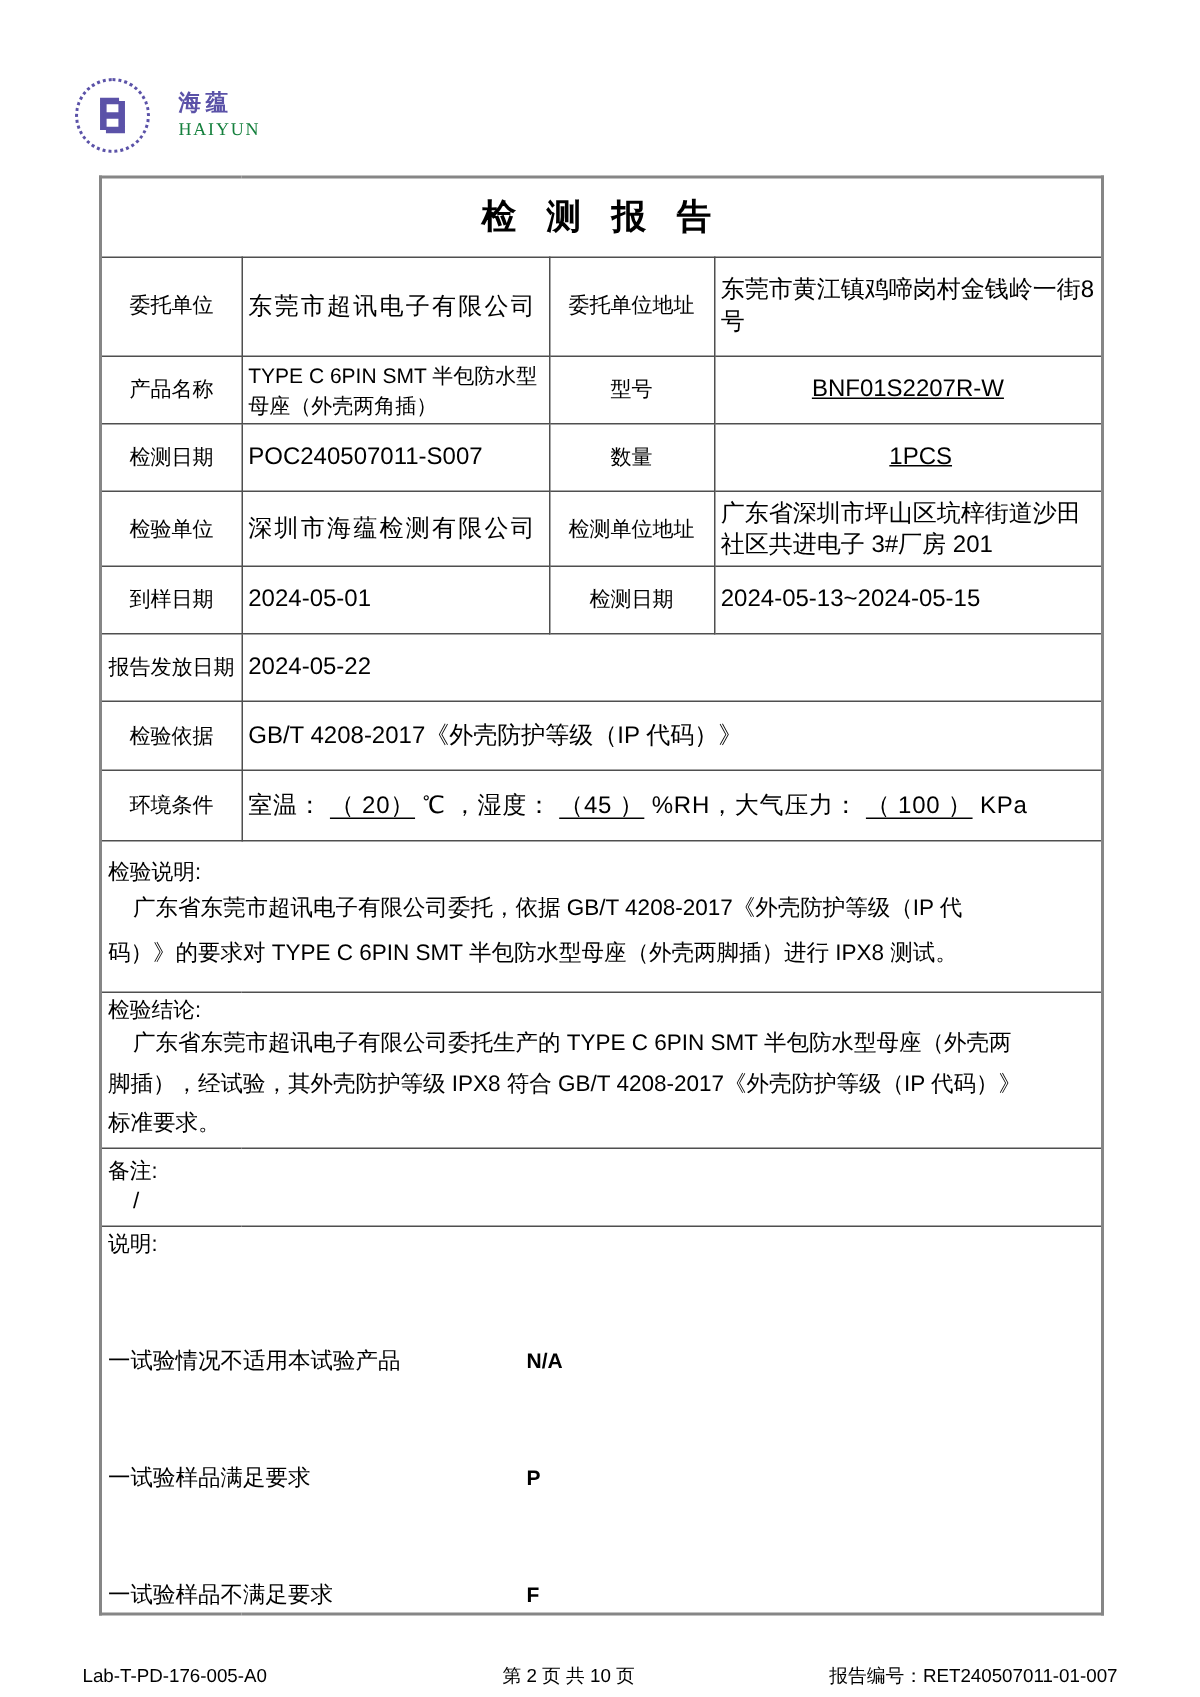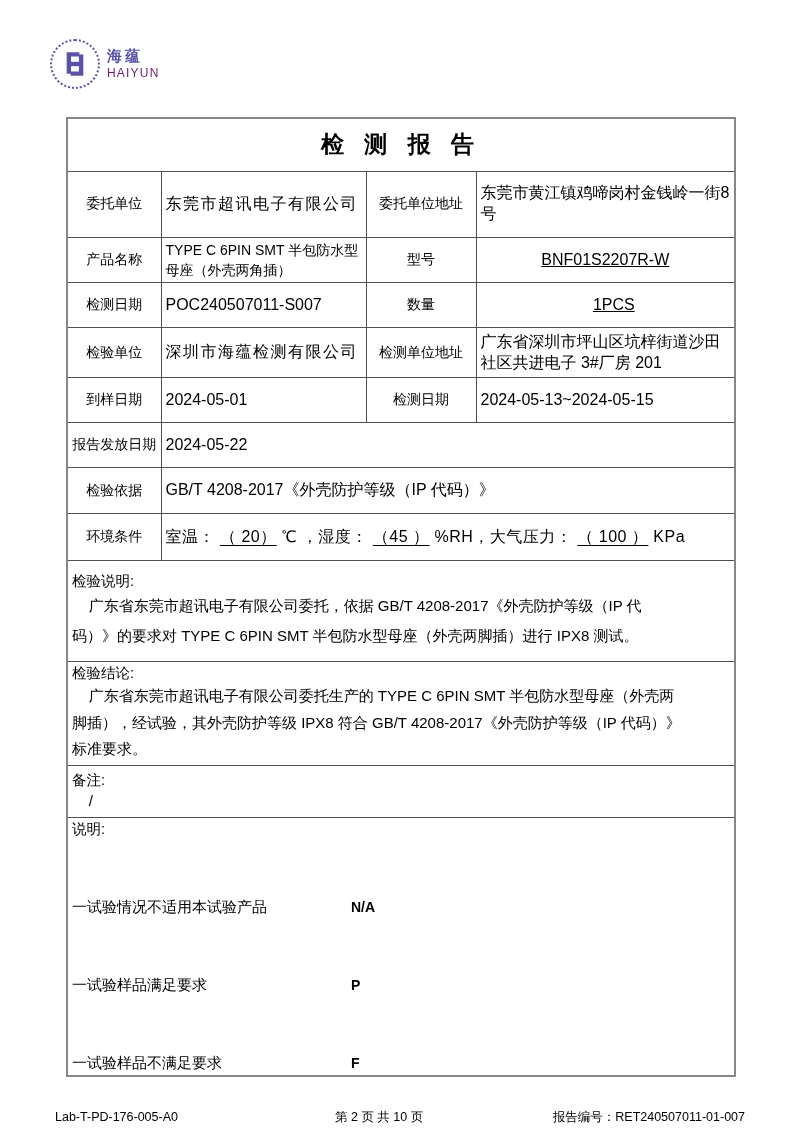--- a/index.html
+++ b/index.html
@@ -4,29 +4,29 @@
 <style>
   * { box-sizing: border-box; margin: 0; padding: 0; }
   html, body { background: #ffffff; }
   body {
     width: 800px; height: 1131px; position: relative;
     font-family: "Liberation Sans", sans-serif; color: #000;
   }
   .page { position: absolute; inset: 0; background: #fff; }
 
   
-  .logo { position: absolute; left: 50px; top: 39px; display: flex; align-items: center; gap: 7px; }
+  .logo { position: absolute; left: 50px; top: 52px; display: flex; align-items: center; gap: 19px; }
   .logo-ring {
     width: 50px; height: 50px; border: 2px dotted #5b52a8; border-radius: 50%;
     display: flex; align-items: center; justify-content: center;
   }
   .logo-mark { width: 28px; height: 28px; }
   .logo-names { display: flex; flex-direction: column; line-height: 1.25; }
   .logo-cn { font-size: 15px; font-weight: bold; color: #5b52a8; letter-spacing: 3px; }
-  .logo-en { font-size: 12px; color: #701a75; letter-spacing: 1.2px; }
+  .logo-en { font-size: 12px; color: #15803d; letter-spacing: 1.2px; font-family: Liberation Serif, serif; }
 
   
   table.report {
     position: absolute; left: 66px; top: 117px; width: 668px;
     border-collapse: collapse; table-layout: fixed;
     border: 2px solid #868686;
   }
   table.report td { border: 1.5px solid #4f4f4f; padding: 2px 4px; vertical-align: middle; }
   .title-cell {
     height: 53px; text-align: center; font-size: 23px; font-weight: bold; letter-spacing: 7px;

